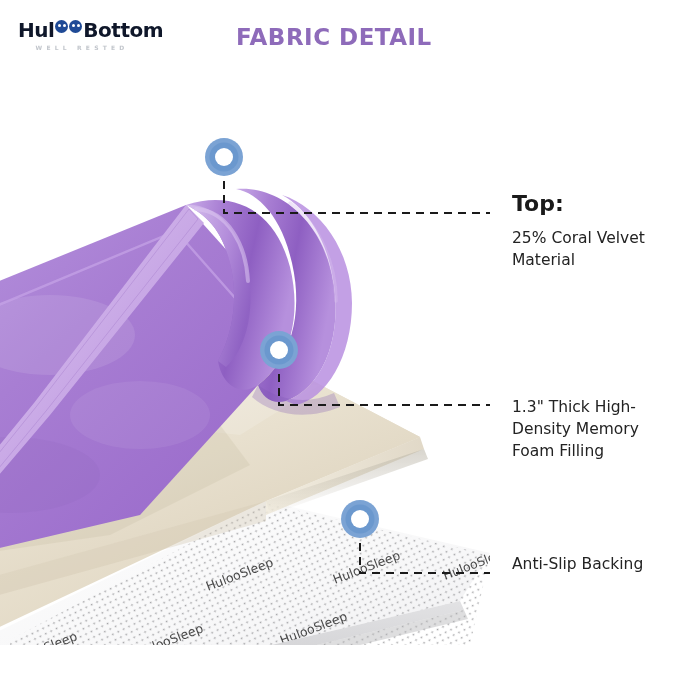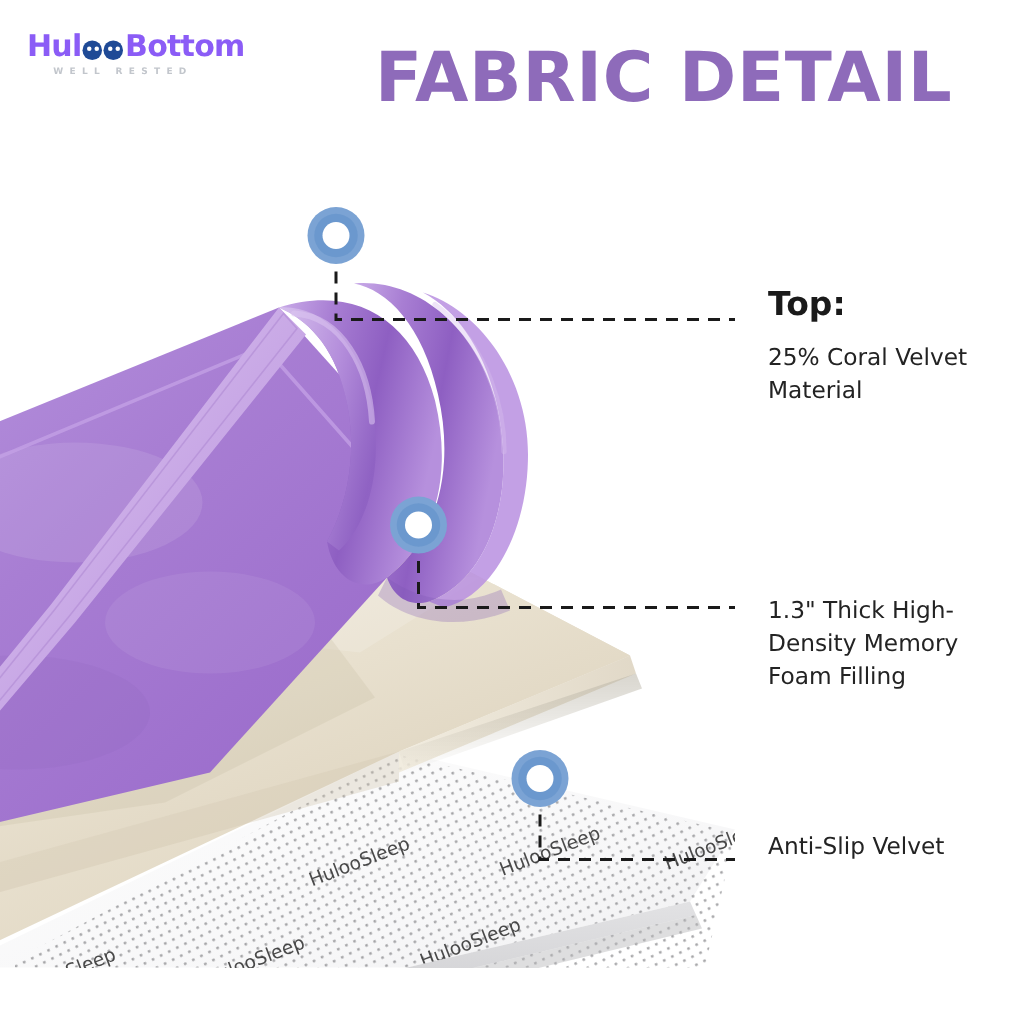--- a/index.html
+++ b/index.html
@@ -22,25 +22,25 @@
   #logo {
     position: absolute;
     left: 18px;
     top: 20px;
     width: 150px;
     height: 42px;
   }
   #logo-wordmark {
     font-size: 20px;
     font-weight: 800;
-    color: #8b5cf6;
+    color: #0f172a;
     letter-spacing: -0.5px;
     line-height: 1;
     display: flex;
-    align-items: flex-end;
+    align-items: flex-start;
     white-space: nowrap;
   }
   .logo-oo {
     display: inline-flex;
     gap: 1px;
     margin: 0 1px;
     align-items: center;
   }
   .sleep-face {
     display: inline-block;
@@ -76,23 +76,23 @@
     font-weight: 600;
     color: #c2c6cc;
     letter-spacing: 4.2px;
     text-align: center;
     width: 128px;
   }
 
   
   #title {
     position: absolute;
-    left: 250px;
+    left: 236px;
     top: 24px;
-    font-size: 46px;
+    font-size: 23px;
     font-weight: 800;
     color: #8E6BBA;
     letter-spacing: 0.5px;
     white-space: nowrap;
   }
 
   
   #product {
     position: absolute;
     left: -10px;
@@ -308,16 +308,16 @@
   <div class="callout" id="callout-top">
     <div class="callout-title">Top:</div>
     <div class="callout-body">25% Coral Velvet Material</div>
   </div>
 
   <div class="callout" id="callout-middle">
     <div class="callout-body">1.3" Thick High-Density Memory Foam Filling</div>
   </div>
 
   <div class="callout" id="callout-bottom">
-    <div class="callout-body">Anti-Slip Velvet</div>
+    <div class="callout-body">Anti-Slip Backing</div>
   </div>
 
 </div>
 
 </body></html>

